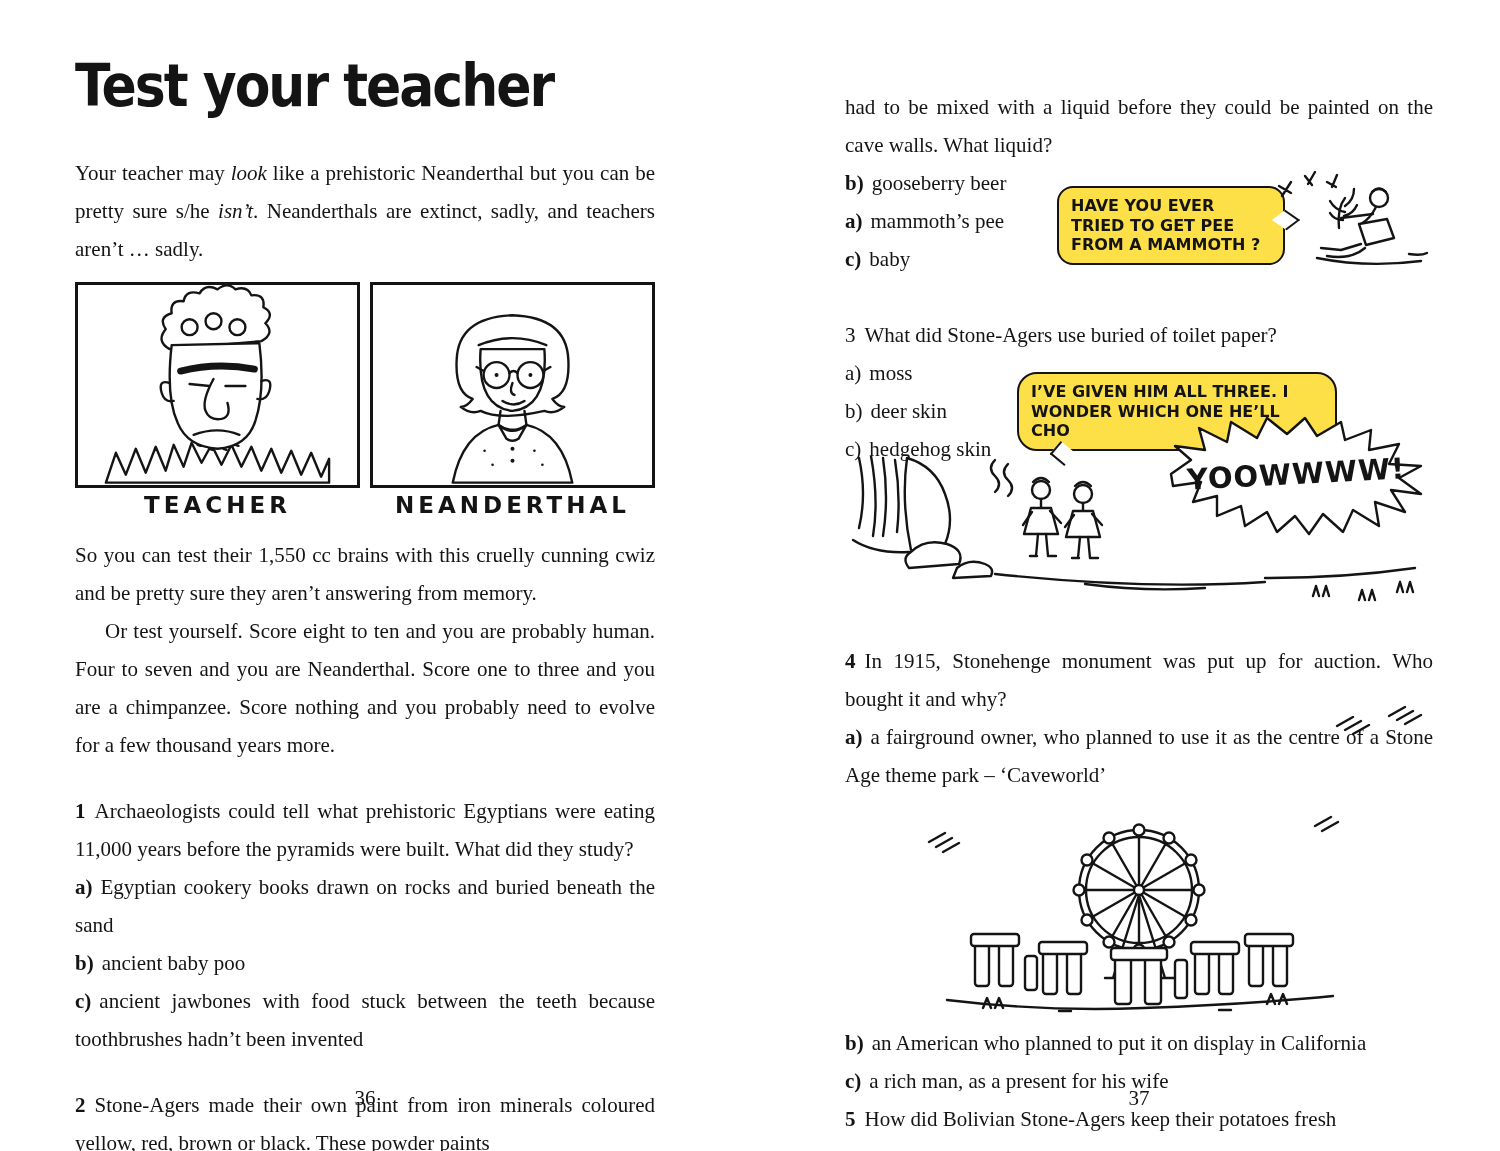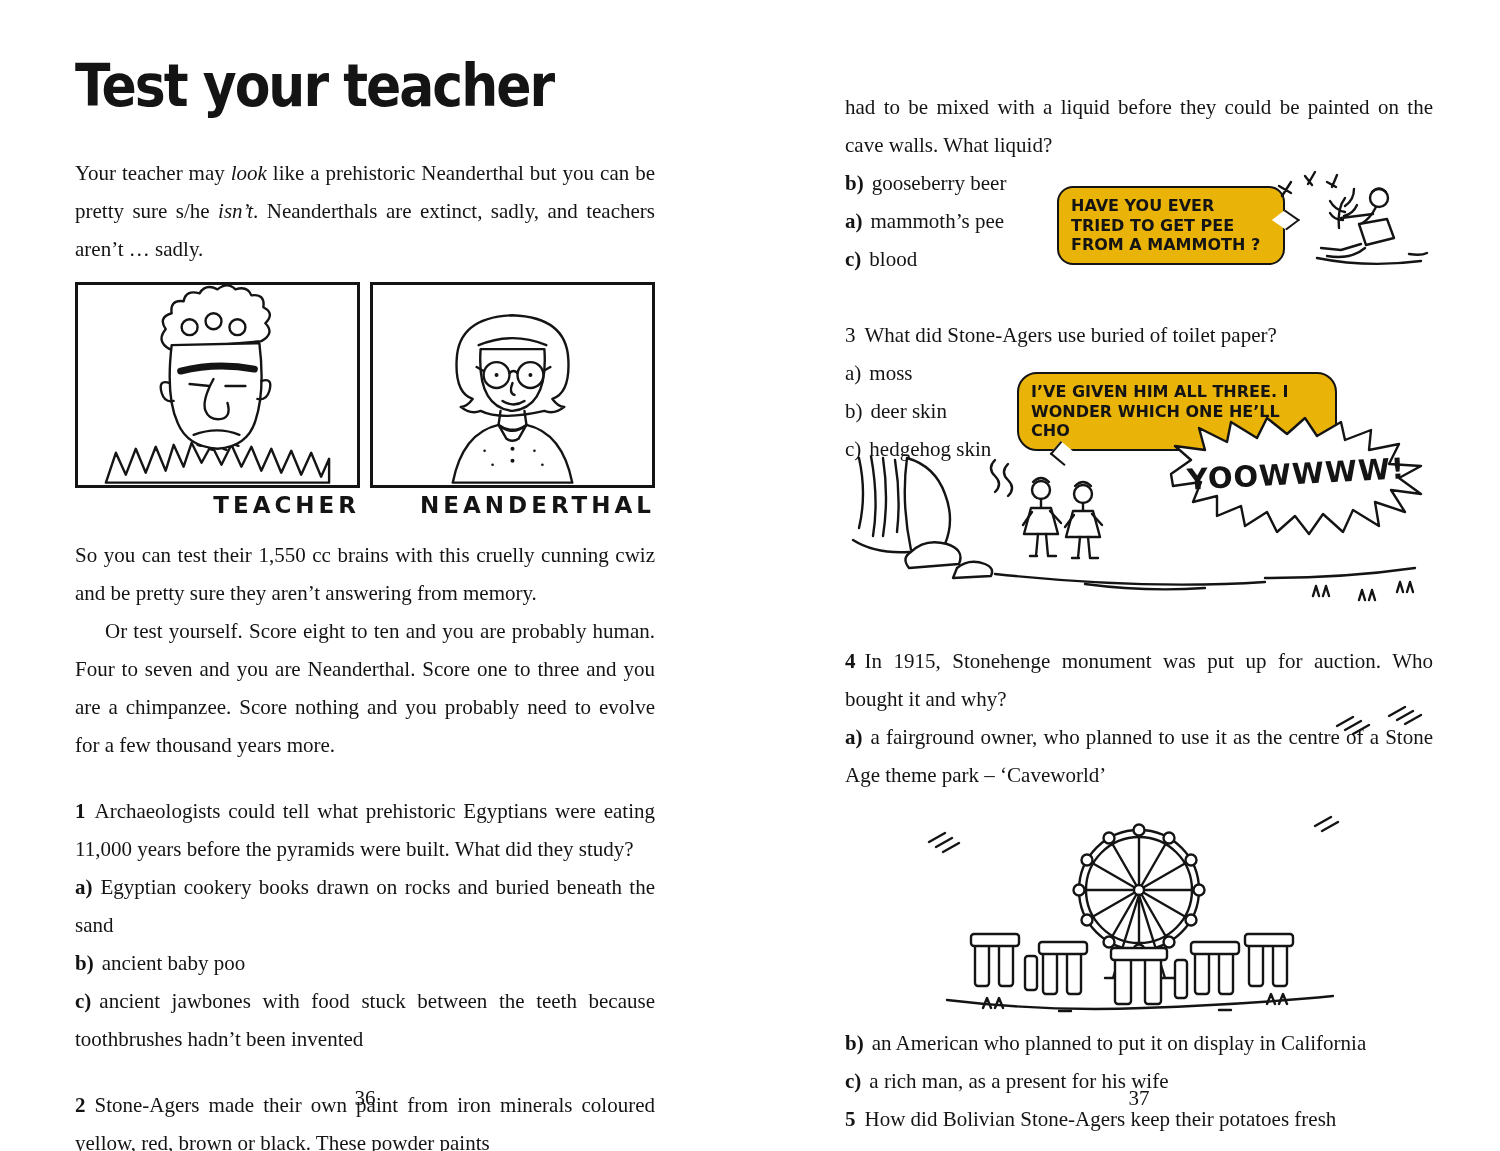--- a/index.html
+++ b/index.html
@@ -16,30 +16,30 @@
   p.indent{text-indent:30px}
   .qnum{margin-right:9px}
   .marker{margin-right:8px}
   b.plain{font-weight:normal}
   .question-block{margin-top:28px}
 
   .panels{display:flex;gap:10px;margin-top:14px}
   .panel{margin:0;width:285px}
   .frame{border:3px solid #141414;height:200px;background:#fff}
   .frame svg{display:block;width:100%;height:100%}
-  .caption{text-align:right;font-size:23px;letter-spacing:4px;margin-top:4px}
+  .caption{text-align:center;font-size:23px;letter-spacing:4px;margin-top:4px}
   .hand{font-family:"DejaVu Sans",sans-serif;font-weight:bold}
 
   .page-number{position:absolute;width:100%;text-align:center;font-size:21px}
   #left-page .page-number{top:1034px}
   #right-page .page-number{top:998px}
 
   .options-zone{position:relative}
   .cartoon-mammoth{position:absolute;left:212px;top:2px;width:376px;height:128px}
-  .bubble{position:relative;background:#eab308;border:2.5px solid #141414;border-radius:16px;
+  .bubble{position:relative;background:#fde047;border:2.5px solid #141414;border-radius:16px;
           padding:8px 12px;line-height:1.22}
   .bubble-mammoth{position:absolute;left:0;top:20px;width:200px;font-size:16px}
   .bubble-mammoth::after{content:"";position:absolute;right:-12px;top:24px;width:16px;height:14px;
           background:#fff;border-top:2.5px solid #141414;border-right:2.5px solid #141414;
           transform:rotate(35deg) skewX(-18deg)}
   .mammoth-figure{position:absolute;right:0;top:0;width:172px;height:120px}
 
   .q3-zone{position:relative;height:302px;margin-top:38px}
   .cartoon-three{position:absolute;left:0;top:56px;width:588px;height:246px}
   .bubble-three{position:absolute;left:172px;top:0;width:292px;font-size:16px;border-radius:20px}
@@ -139,21 +139,21 @@
     <div class="page-number">36</div>
   </section>
 
   <section class="page" id="right-page">
 
     <p class="body">had to be mixed with a liquid before they could be painted on the cave walls. What liquid?</p>
 
     <div class="options-zone">
       <p class="body"><b class="marker">b)</b><span>gooseberry beer</span></p>
       <p class="body"><b class="marker">a)</b><span>mammoth’s pee</span></p>
-      <p class="body"><b class="marker">c)</b><span>blood</span></p>
+      <p class="body"><b class="marker">c)</b><span>baby</span></p>
 
       <div class="cartoon-mammoth">
         <div class="bubble bubble-mammoth hand">HAVE YOU EVER TRIED TO GET PEE FROM A MAMMOTH ?</div>
         <svg class="mammoth-figure" viewBox="0 0 172 120">
           <path class="ln" d="M18,20 l12,7 M30,16 l-9,14 M44,10 l7,9 M54,6 l-7,12 M66,16 l9,5 M76,9 l-5,12"></path>
           <path class="ln" d="M78,62 q-2,-20 6,-30 M84,46 q-10,-2 -15,-11 M84,40 q9,-6 9,-17 M82,54 q-9,0 -13,-7 M83,50 q9,-2 13,-11"></path>
           <circle class="fl" cx="118" cy="32" r="9"></circle>
           <path class="ln" d="M111,26 q7,-7 14,0"></path>
           <path class="ln" d="M115,41 q-6,12 -15,17"></path>
           <path class="ln" d="M112,48 l-32,4"></path>

